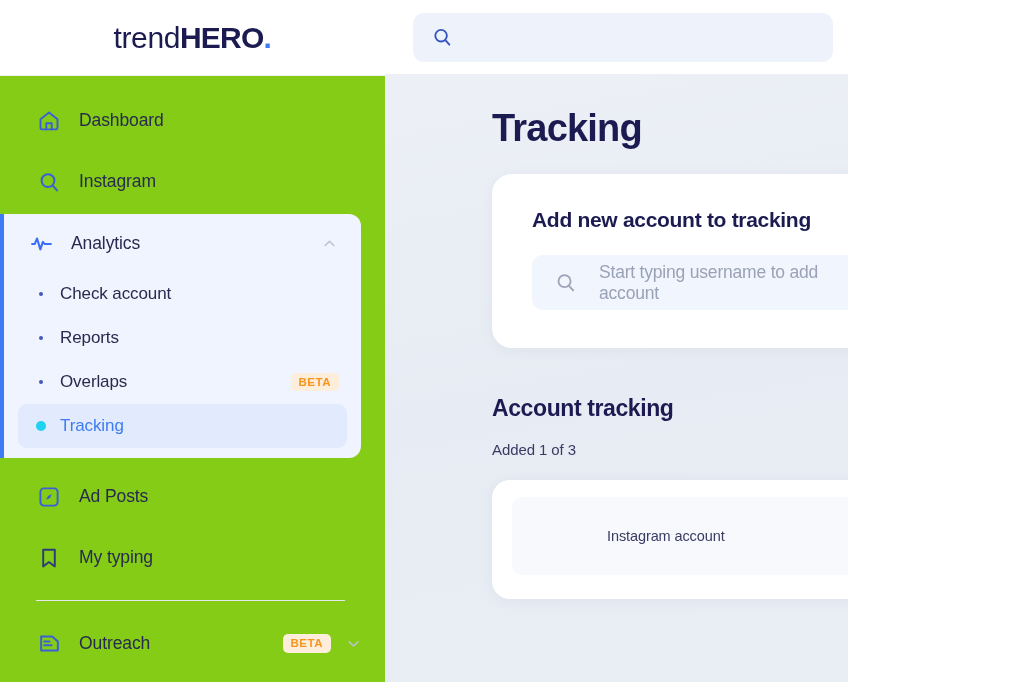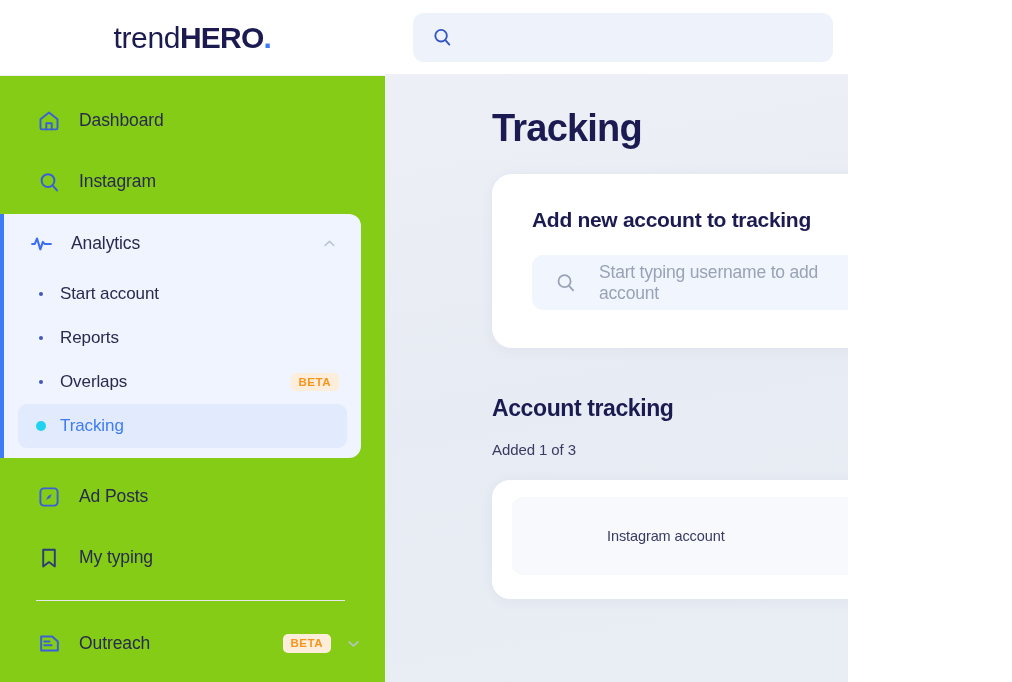--- a/index.html
+++ b/index.html
@@ -305,21 +305,21 @@
             <svg width="15" height="15" viewBox="0 0 24 24" fill="none" stroke="currentColor" stroke-width="2.4" stroke-linecap="round" stroke-linejoin="round">
               <path d="M5 15.2 12 8.6l7 6.6"></path>
             </svg>
           </span>
         </div>
 
         <div class="sub-item">
           <span class="bullet">
               <i></i>
             </span>
-          <span class="label">Start account</span>
+          <span class="label">Check account</span>
         </div>
 
         <div class="sub-item">
           <span class="bullet">
               <i></i>
             </span>
           <span class="label">Reports</span>
         </div>
 
         <div class="sub-item">

